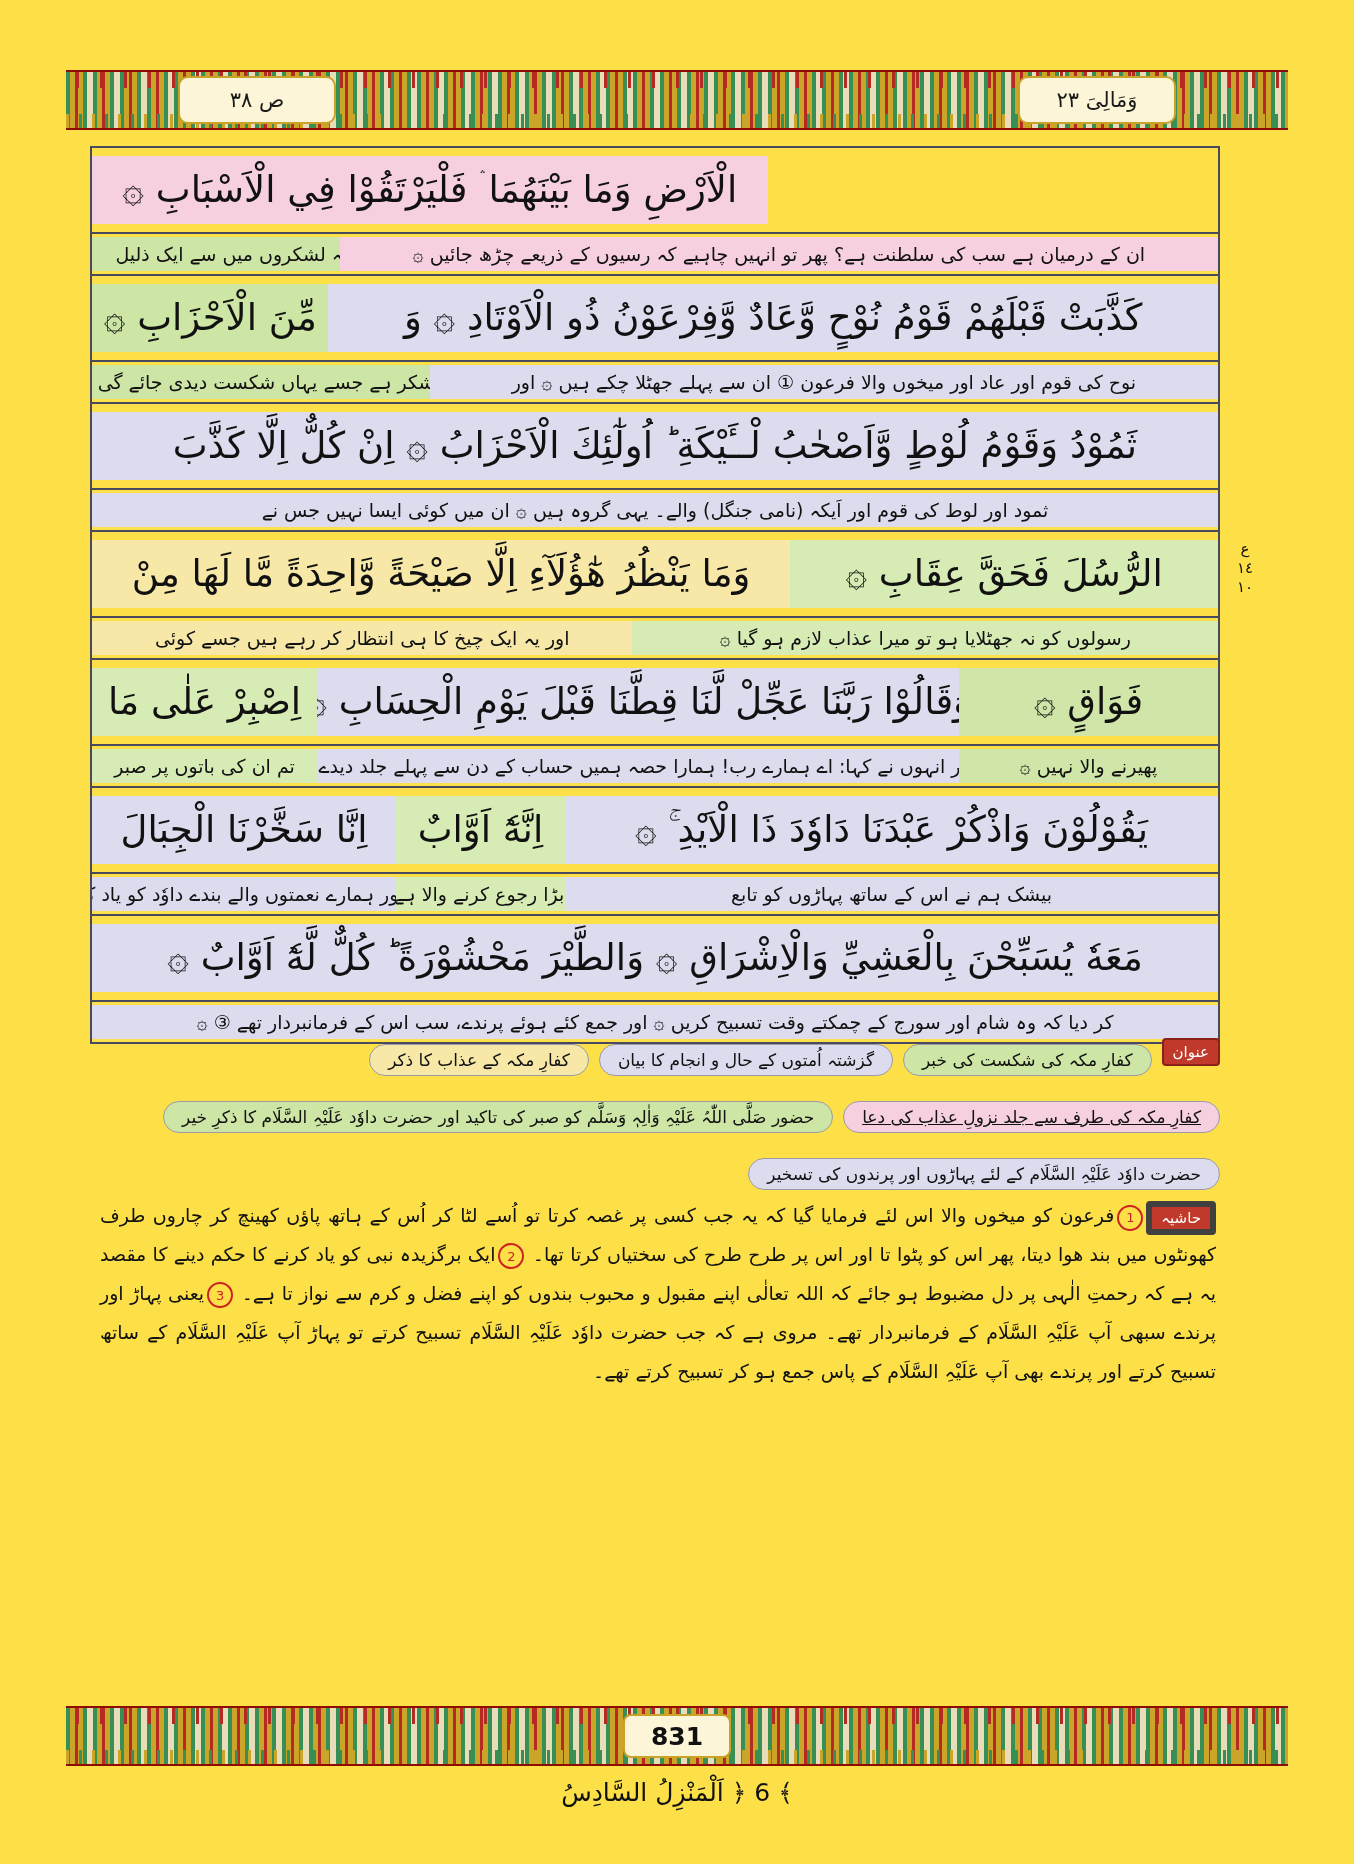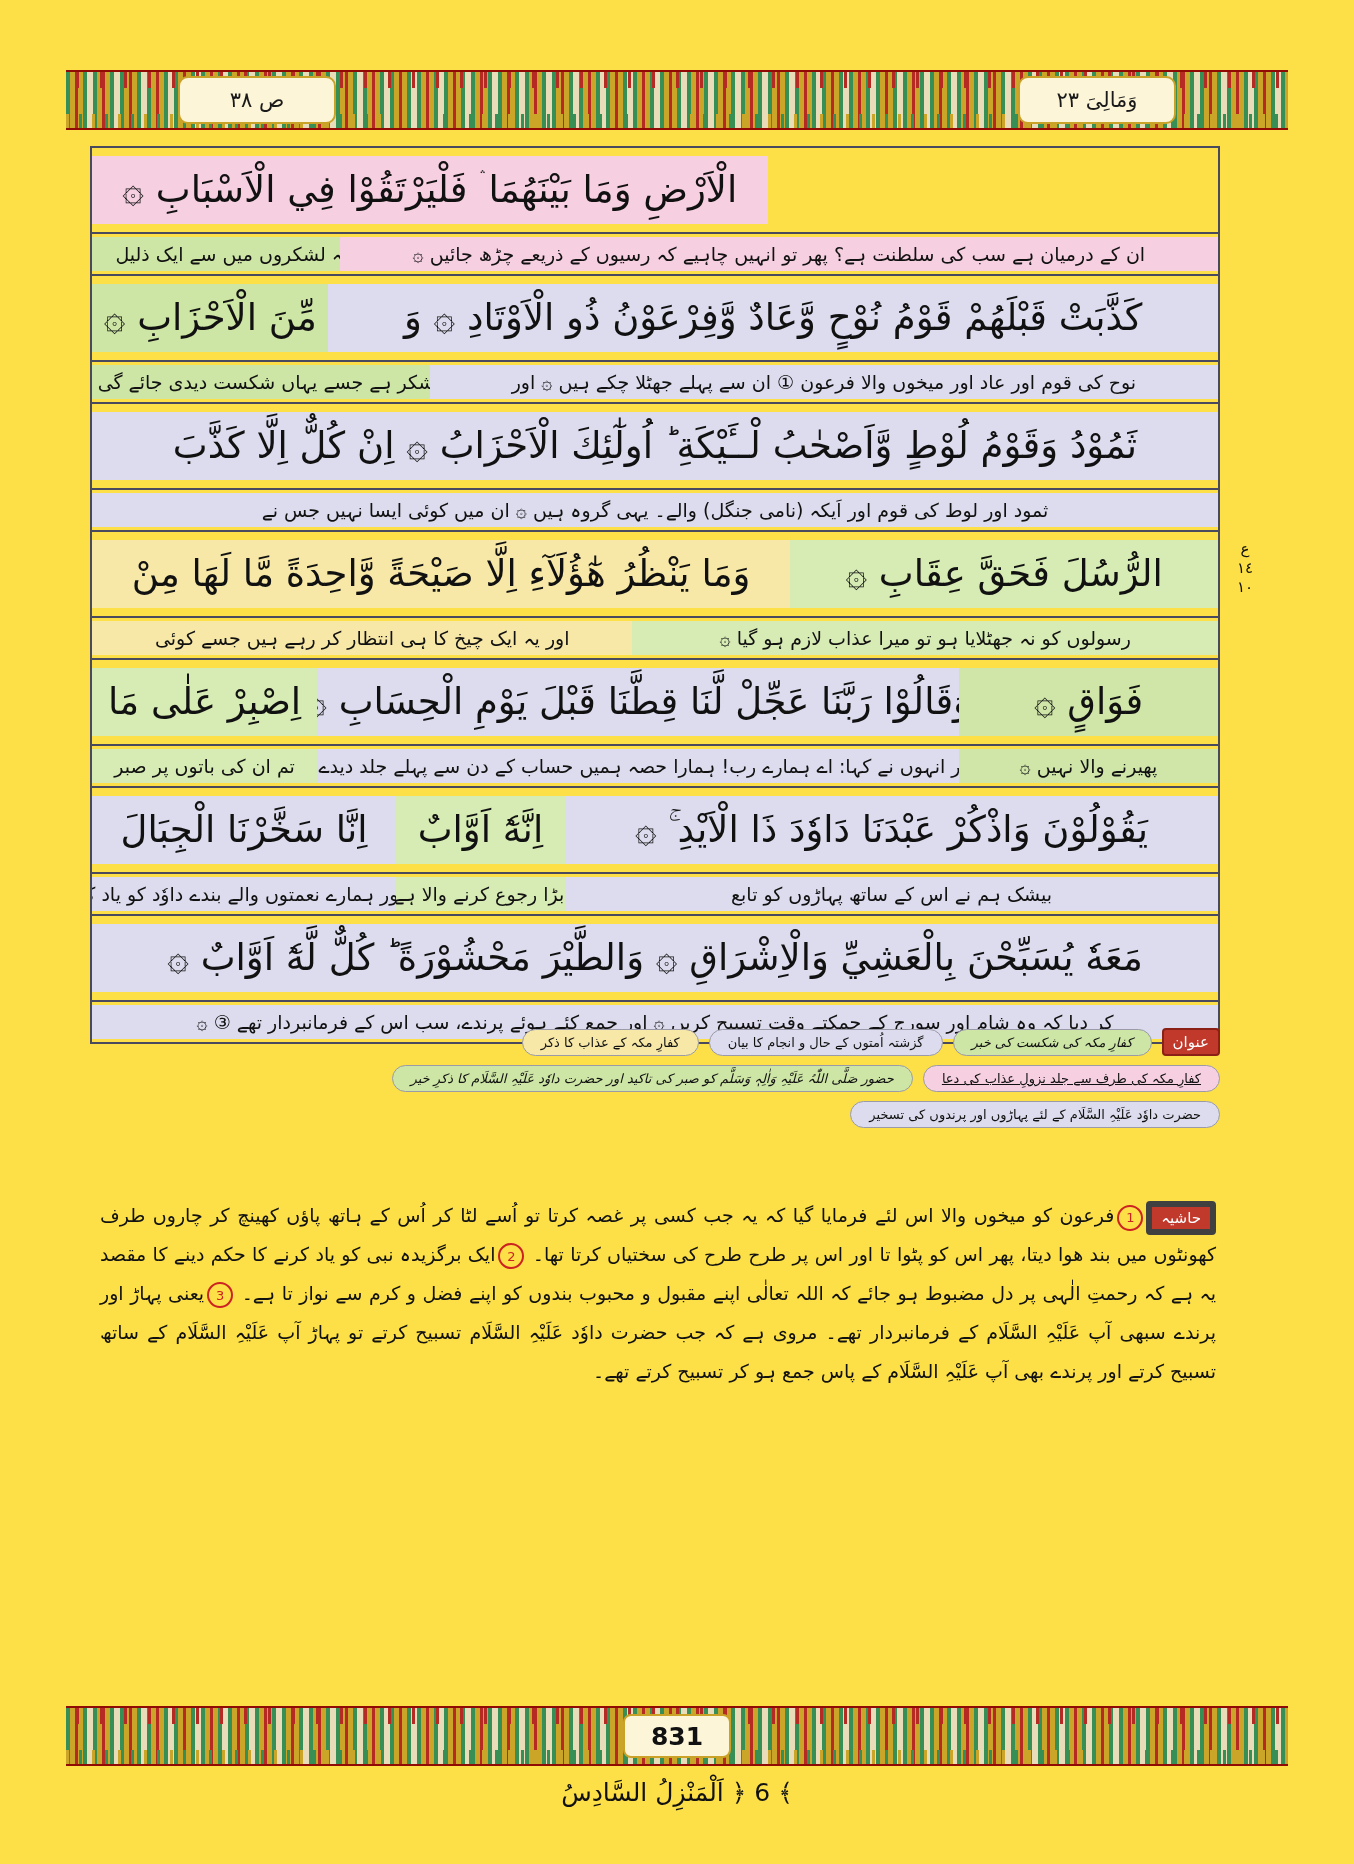--- a/index.html
+++ b/index.html
@@ -126,24 +126,24 @@
     display:flex;flex-direction:column;align-items:flex-end;gap:9px;
     direction:rtl;
   }
   .topic-row{display:flex;flex-direction:row;gap:10px;align-items:center;justify-content:flex-start;width:100%;}
   .unwan-badge{
     background:#c0392b;color:#fff;border:2px solid #8b2016;
     border-radius:4px;padding:3px 9px;font-size:15px;direction:rtl;
     display:flex;align-items:center;
   }
   .tag{
-    border-radius:22px;padding:5px 18px;font-size:13px;color:#111;
-    border:1px solid #9a9aa8;direction:rtl;white-space:nowrap;
-  }
-  .tag.green{background:#cde5a5;font-style:italic;}
+    border-radius:22px;padding:5px 18px;font-size:17px;color:#111;
+    border:1px solid #9a9aa8;direction:rtl;white-space:nowrap;margin-top:16px;
+  }
+  .tag.green{background:#cde5a5;}
   .tag.lav{background:#dcdcee;}
   .tag.yellow{background:#f7e8a8;}
   .tag.pink{background:#f6cfe0;text-decoration:underline;}
 
   
   .footnote-area{
     position:absolute;left:100px;top:1196px;width:1116px;
     direction:rtl;text-align:justify;
   }
   .hashia-badge{

